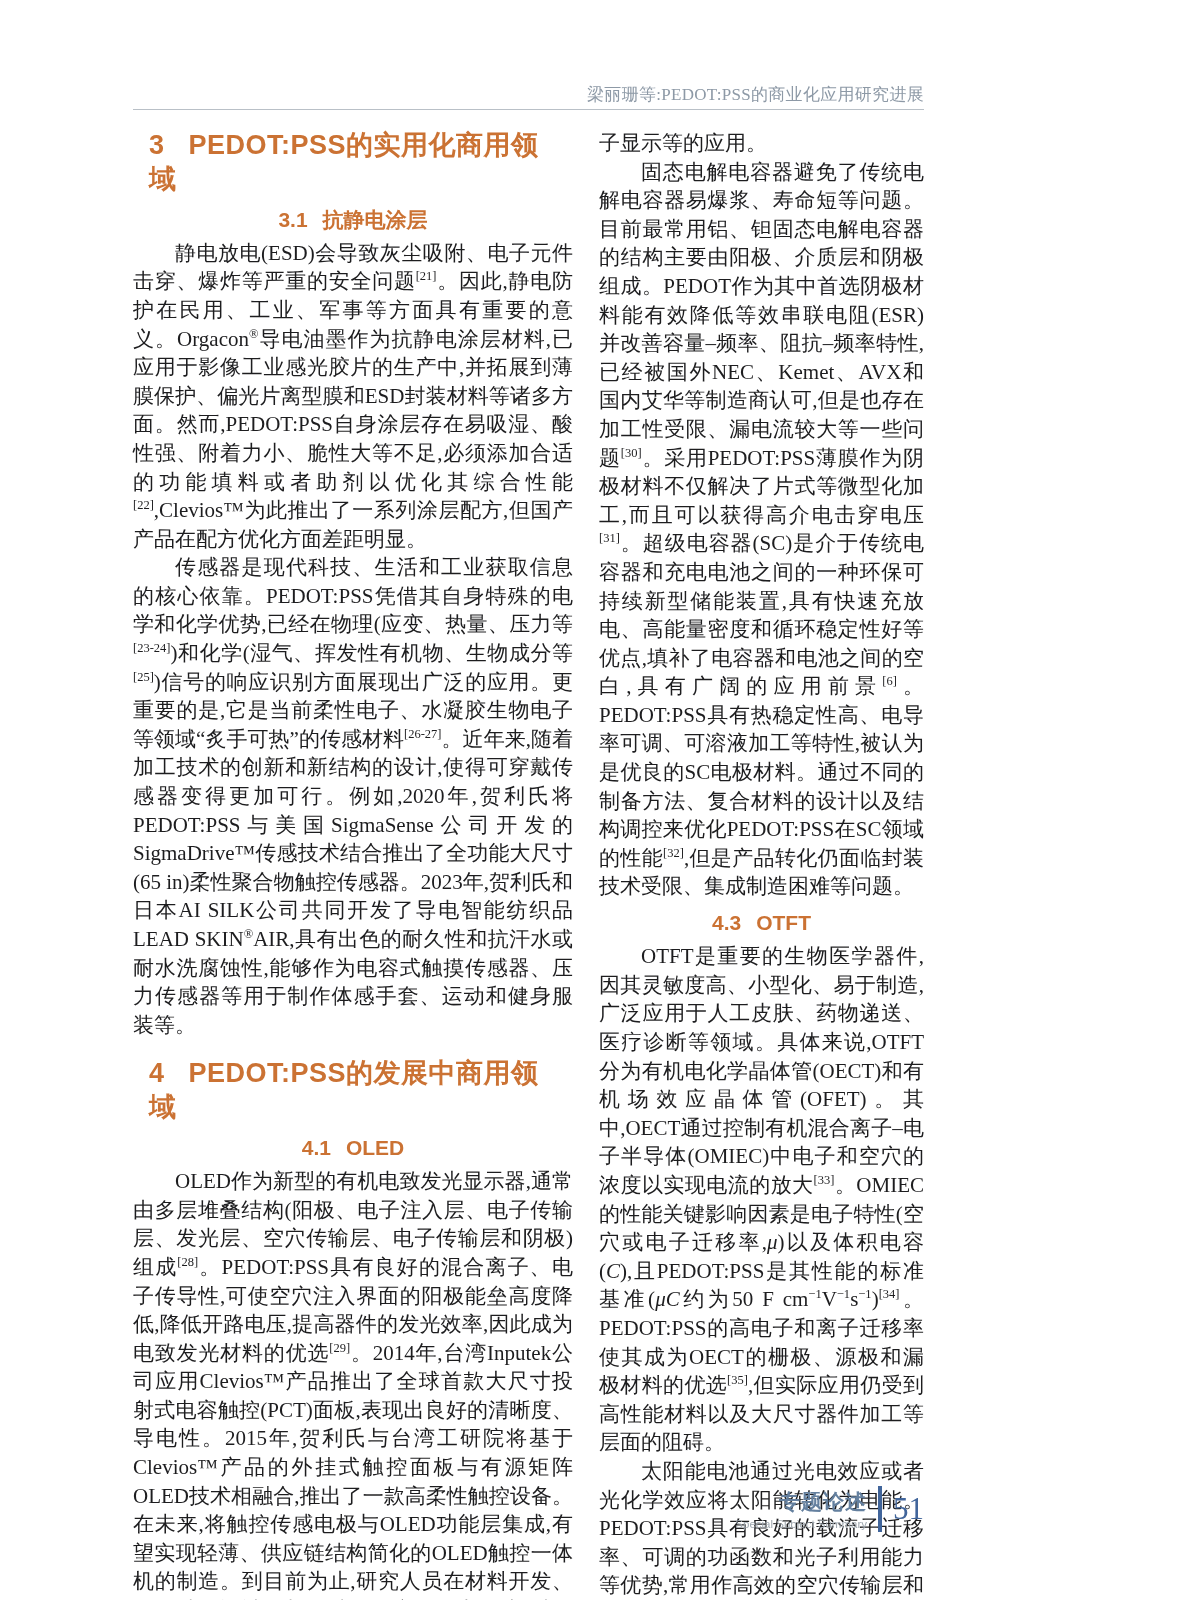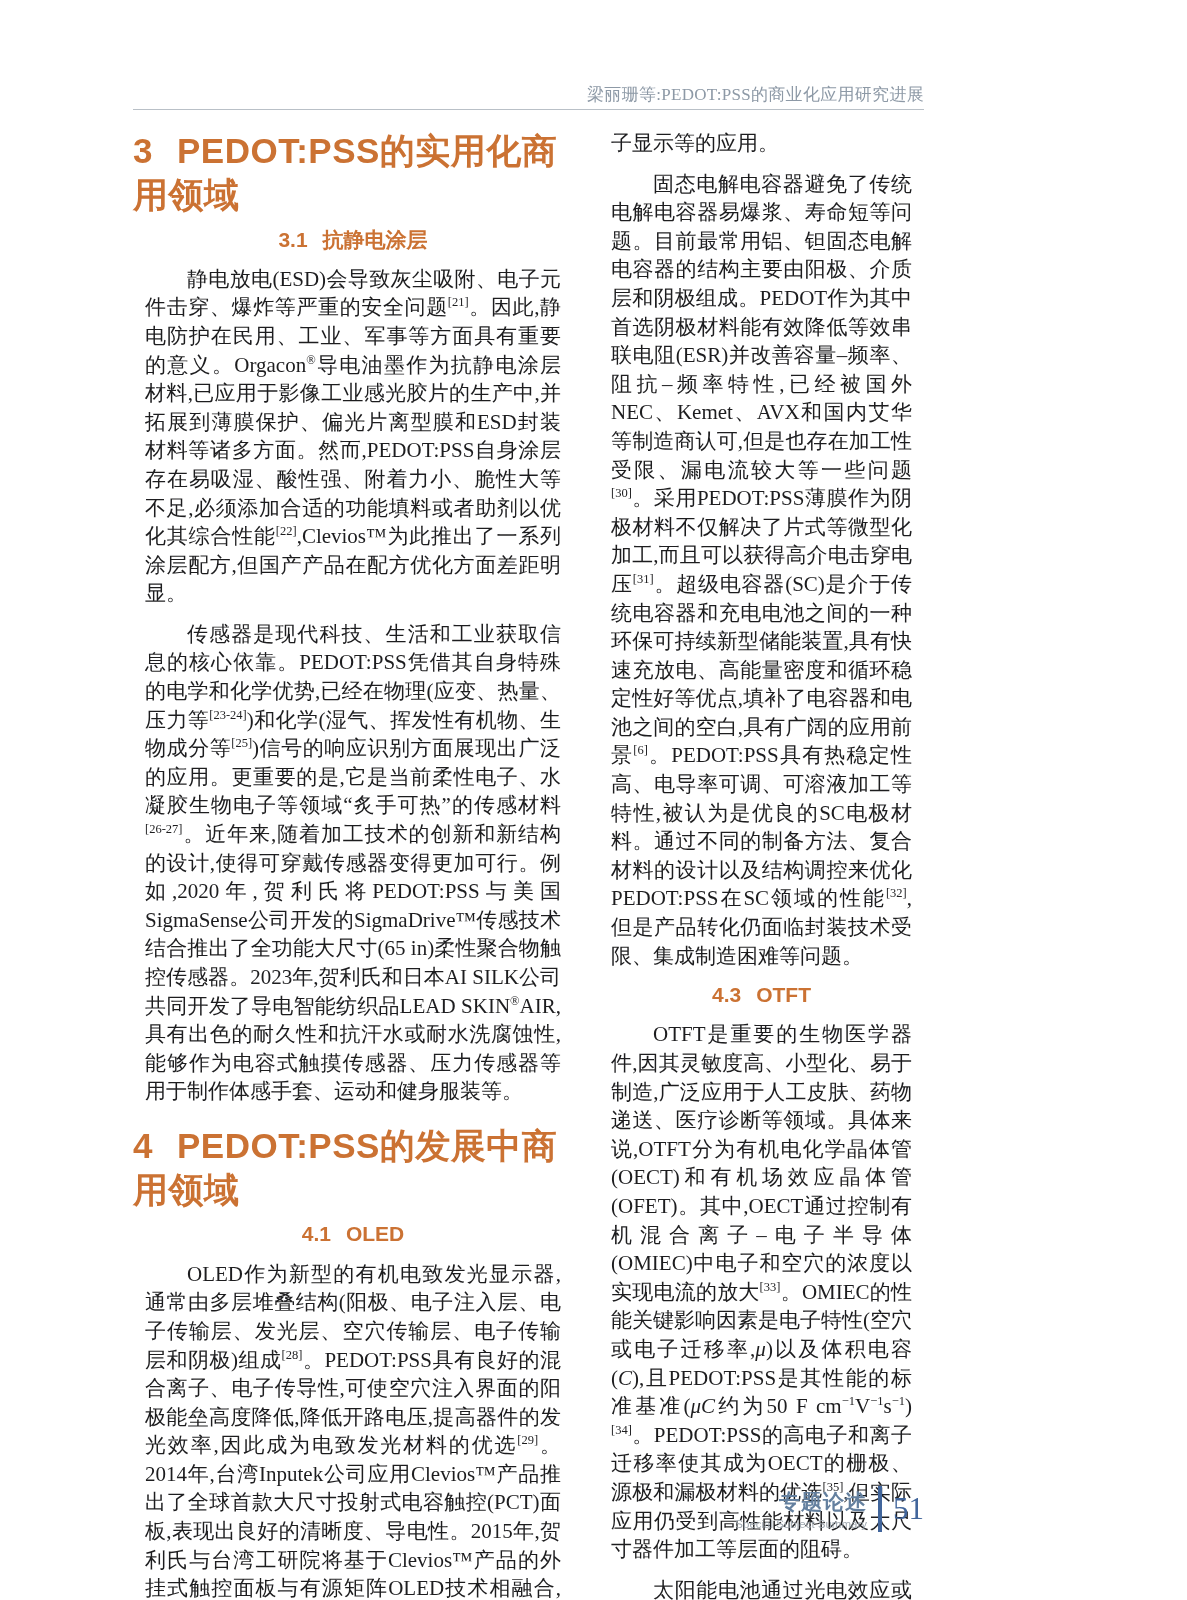--- a/index.html
+++ b/index.html
@@ -36,39 +36,39 @@
     position:absolute;top:127px;left:133px;right:127px;
     display:flex;gap:26px;
   }
   .col{min-width:0;}
   .col-left{width:440px;flex:0 0 440px;}
   .col-right{flex:1;}
   .h1{
     color:var(--orange);
     font-family:"Liberation Sans","DejaVu Sans",sans-serif;
     font-weight:bold;
-    font-size:35px;
+    font-size:27px;
     line-height:1.25;
     letter-spacing:0.5px;
-    margin:18px 0 10px;
+    margin:18px 16px 10px;
   }
   .h1 .num{margin-right:24px;}
   .h2{
     color:var(--orange);
     font-family:"Liberation Sans","DejaVu Sans",sans-serif;
     font-weight:bold;
     font-size:21px;
     line-height:1.25;
     margin:9px 0 6px;
     text-align:center;
   }
   .h2 .num{margin-right:15px;}
   .col > :first-child{margin-top:2px;}
   p.body-p{
-    margin:12px;
+    margin:0;
     font-size:21px;
     line-height:28.6px;
     text-align:justify;
     text-indent:2em;
   }
   p.body-p.no-indent{text-indent:0;}
   p.body-p sup{
     font-size:12.5px;
     line-height:0;
     vertical-align:super;

